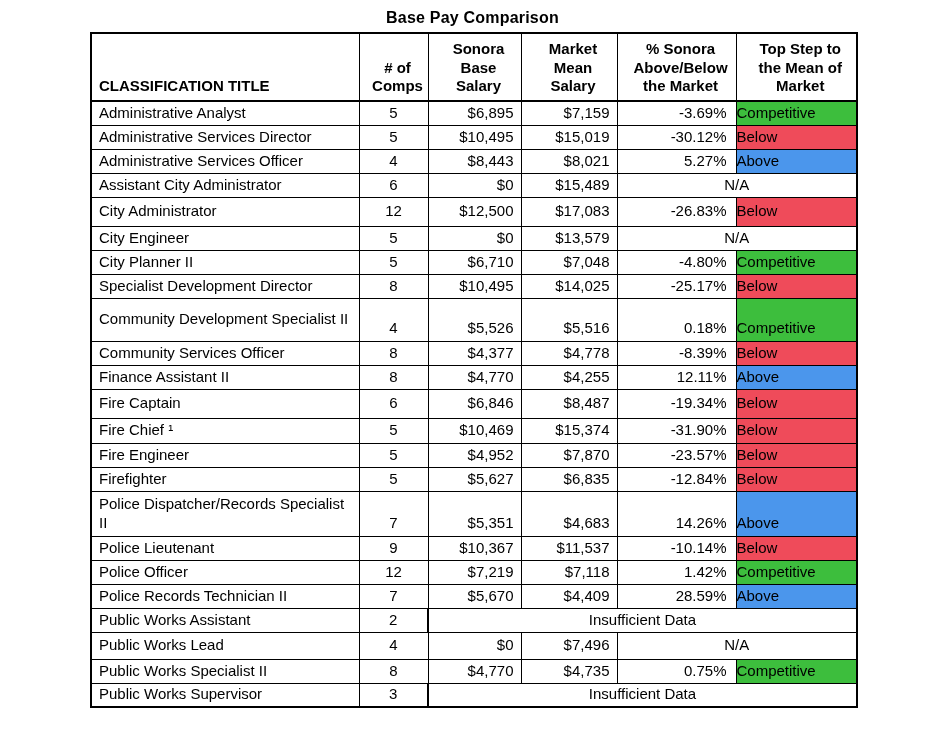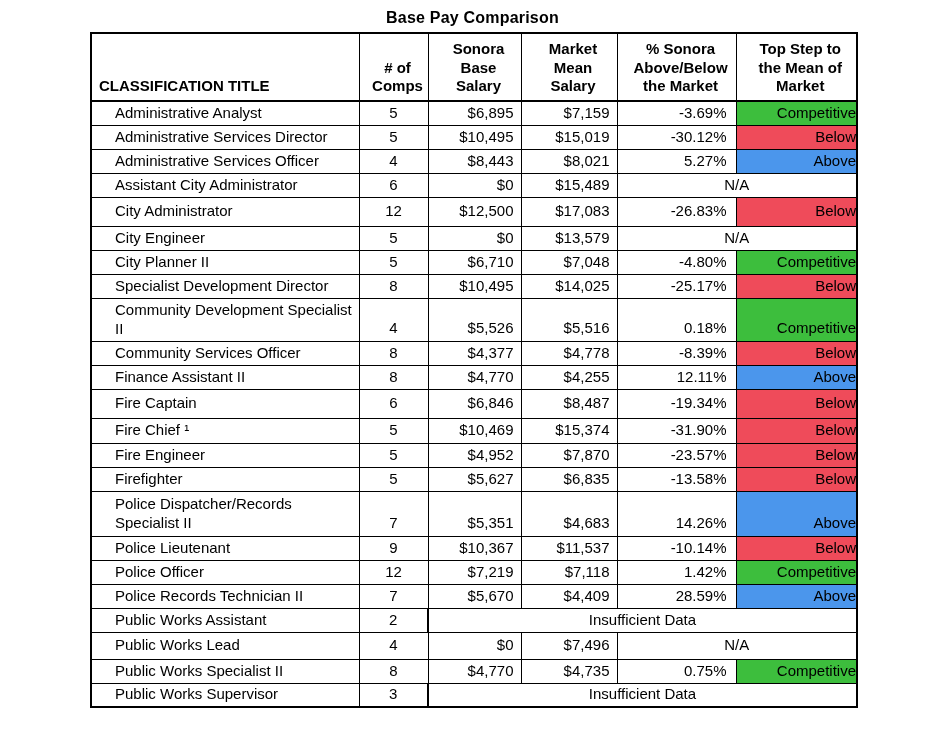--- a/index.html
+++ b/index.html
@@ -57,26 +57,26 @@
   thead th.t { text-align: left; padding-left: 7px; }
 
   tbody tr { height: 24px; }
   tbody tr.h25 { height: 25px; }
   tbody tr.h27 { height: 27px; }
   tbody tr.h29 { height: 29px; }
   tbody tr.h30 { height: 30px; }
   tbody tr.h43 { height: 43px; }
   tbody tr.h45 { height: 45px; }
 
-  td.t { text-align: left;  padding-left: 23px; padding-right: 3px; }
+  td.t { text-align: left;  padding-left: 7px; padding-right: 3px; }
   td.c { text-align: center; }
   td.r { text-align: right; padding-right: 7px; }
   td.pct { text-align: right; padding-right: 9px; margin-top: 21px; }
 
-  td.status { text-align: right; }
+  td.status { text-align: left; }
   td.status[data-status="Competitive"] { background: var(--competitive, #3dbe3d); }
   td.status[data-status="Below"]       { background: var(--below, #ef4b5a); }
   td.status[data-status="Above"]       { background: var(--above, #4b96ec); }
 
   td.na   { text-align: center; }
   td.note { text-align: center; border-left: 2px solid #000; }
 
   
   tr.twoline td:not(.t) { vertical-align: bottom; padding-bottom: 3px; }
 </style>
@@ -230,21 +230,21 @@
         <td class="r">$7,870</td>
         <td class="pct">-23.57%</td>
         <td class="status" data-status="Below">Below</td>
       </tr>
 
       <tr>
         <td class="t">Firefighter</td>
         <td class="c">5</td>
         <td class="r">$5,627</td>
         <td class="r">$6,835</td>
-        <td class="pct">-13.58%</td>
+        <td class="pct">-12.84%</td>
         <td class="status" data-status="Below">Below</td>
       </tr>
 
       <tr class="h45 twoline">
         <td class="t">Police Dispatcher/Records Specialist II</td>
         <td class="c">7</td>
         <td class="r">$5,351</td>
         <td class="r">$4,683</td>
         <td class="pct">14.26%</td>
         <td class="status" data-status="Above">Above</td>

